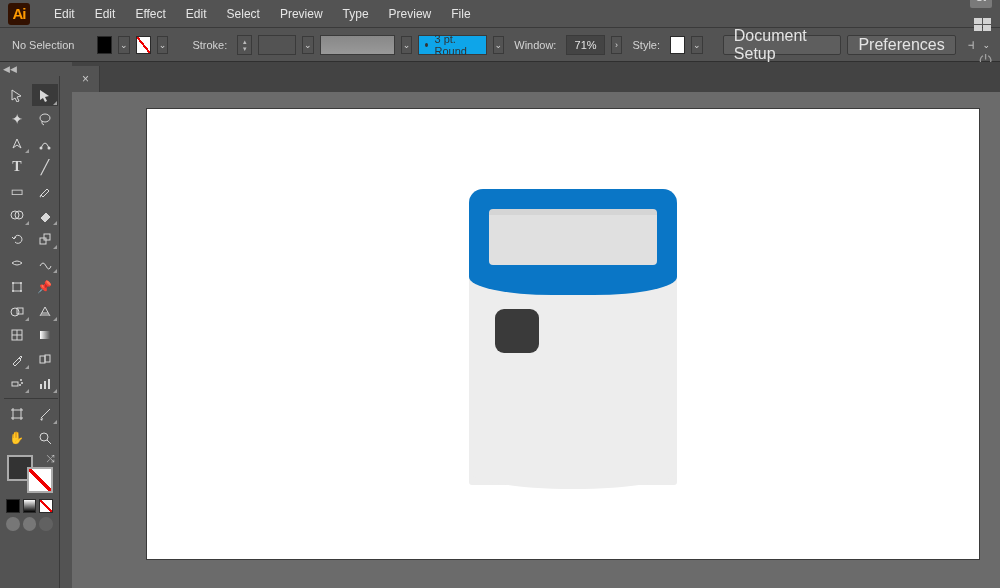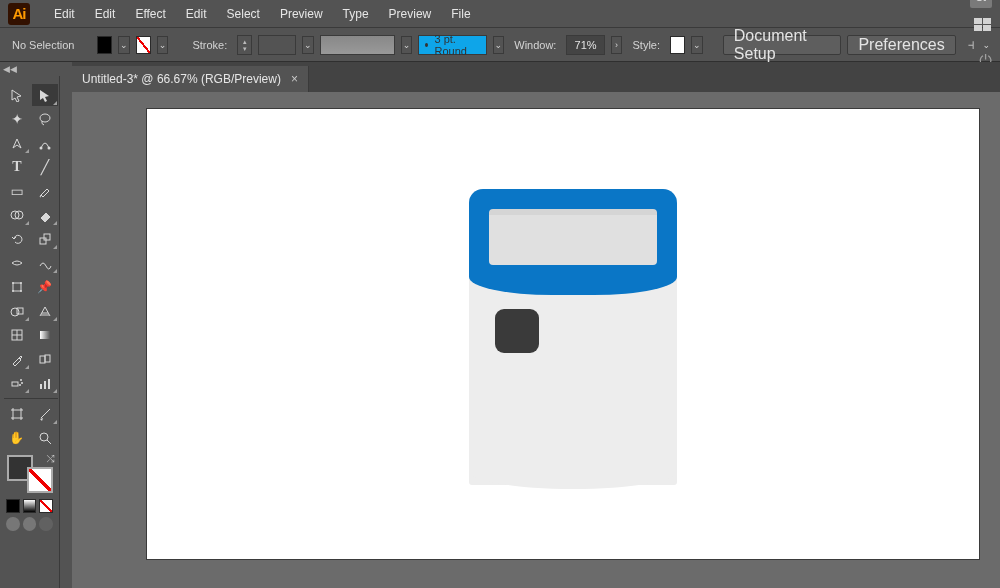--- a/index.html
+++ b/index.html
@@ -138,21 +138,20 @@
   <div class="cb-button">Document Setup</div>
   <div class="cb-button">Preferences</div>
   <div class="align-icon">⫞</div>
   <div class="cb-drop" style="border:none">⌄</div>
 </div>
 
 <div class="collapse-strip">◀◀</div>
 
 <div class="tabs">
   <div class="tab">
-    <span>Untitled-3* @ 66.67% (RGB/Preview)</span>
     <span class="tab-close">×</span>
   </div>
 </div>
 
 <div class="toolbox">
   <div class="tool-grid">
     <div class="tool">
         <svg width="14" height="14">
           <path d="M2 2 L11 8 L7 9 L9 13 L7 14 L5 10 L2 12 Z" fill="none" stroke="#d8d8d8"></path>
         </svg>

